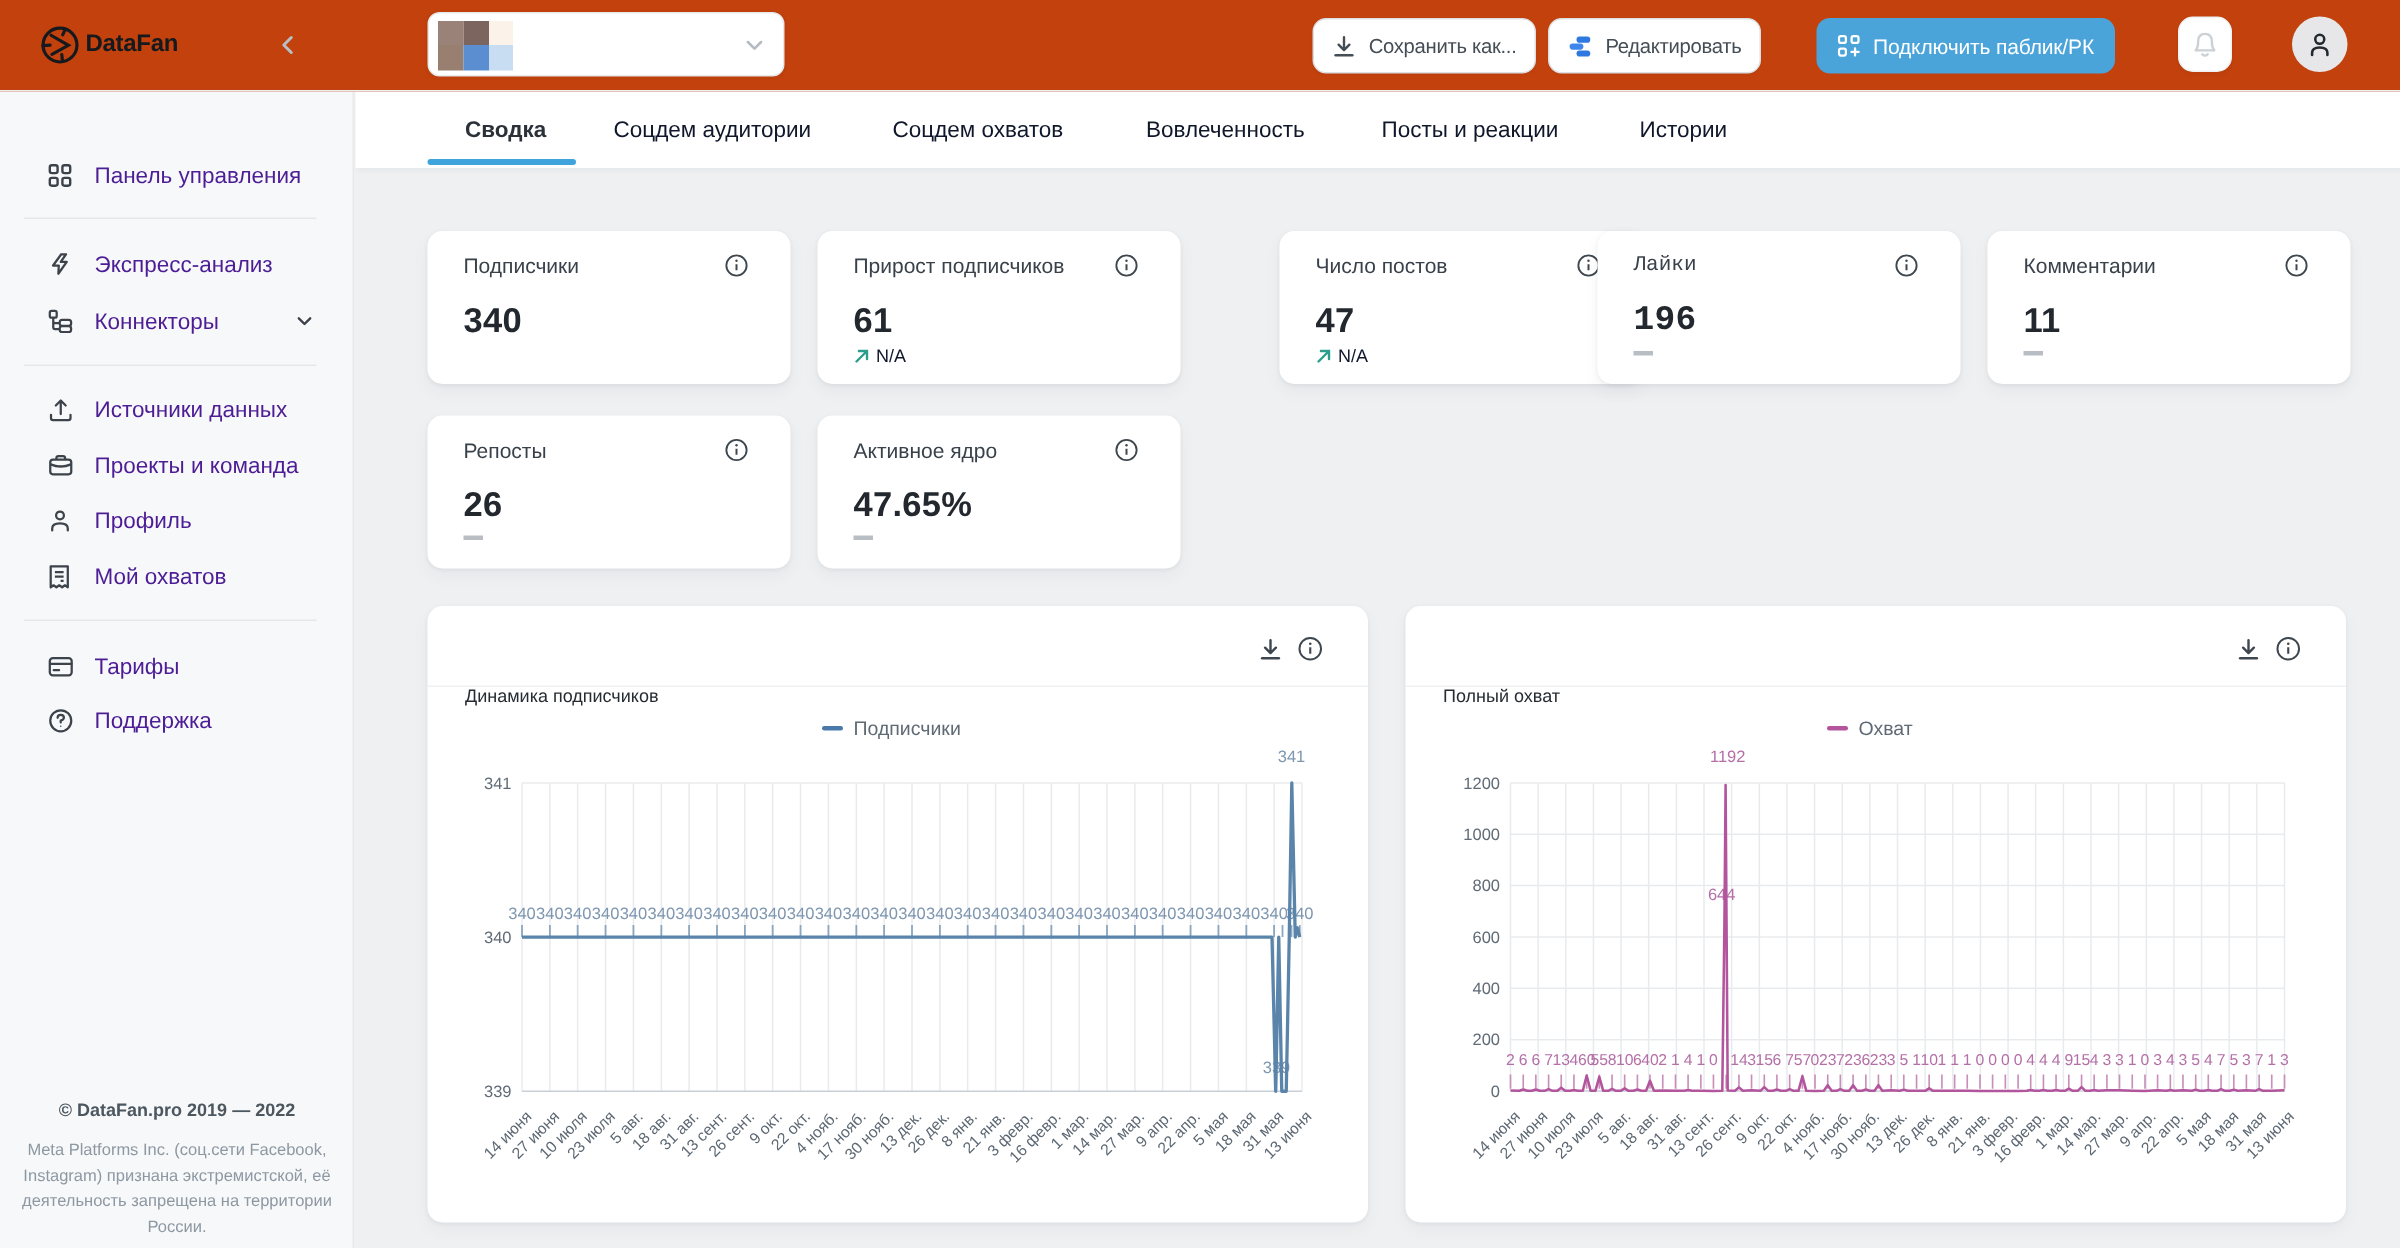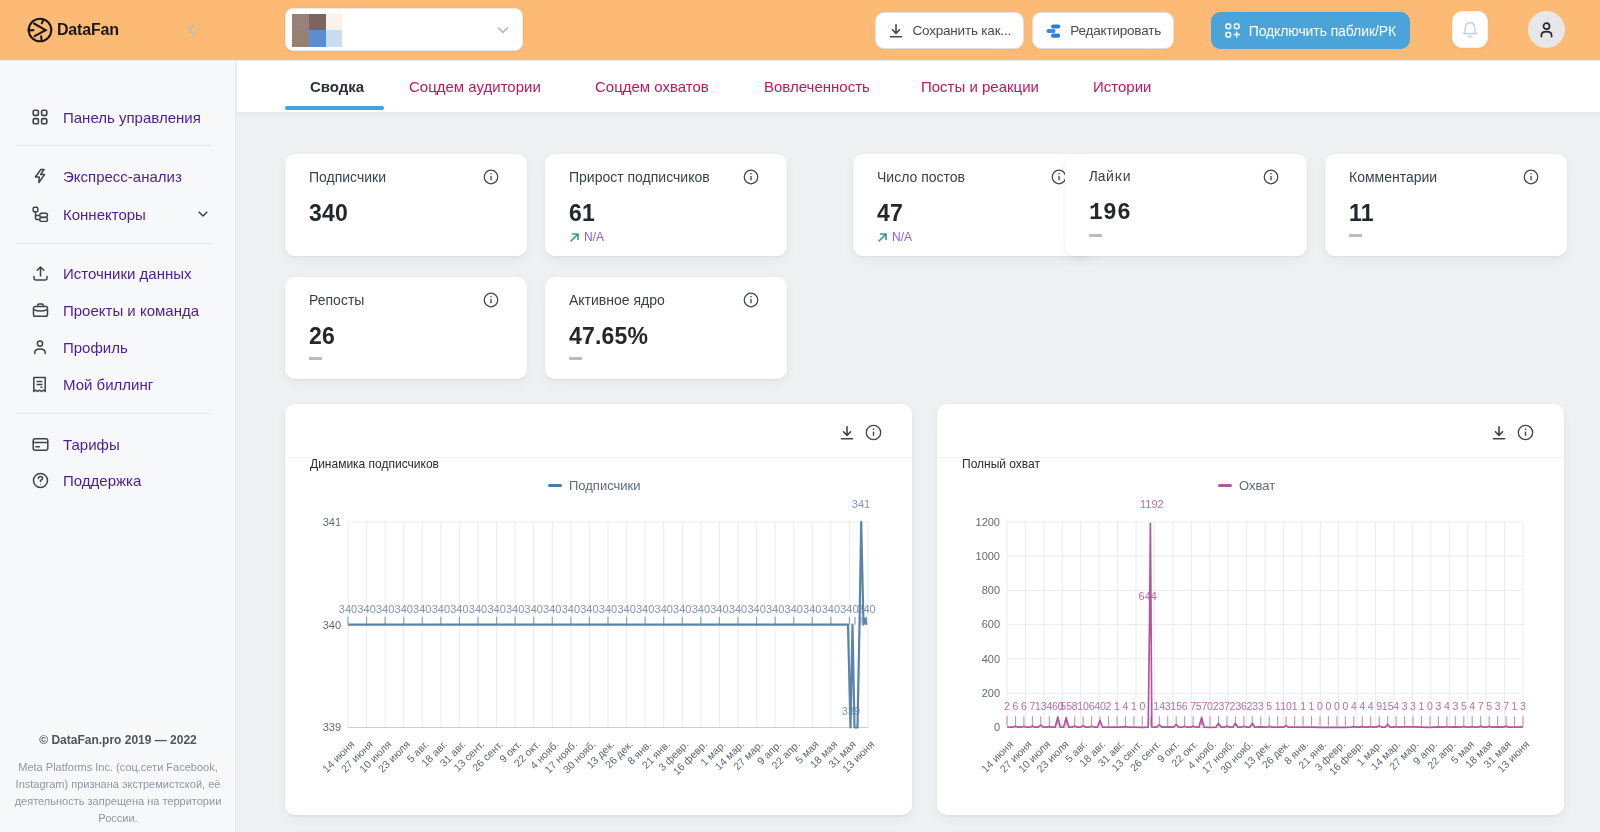--- a/index.html
+++ b/index.html
@@ -1,42 +1,42 @@
 <!DOCTYPE html>
 <html lang="ru"><head><meta charset="utf-8">
 <style>
 * { margin:0; padding:0; box-sizing:border-box; }
 html,body { width:1600px; height:832px; overflow:hidden; font-family:"Liberation Sans",sans-serif; background:#eef0f2; }
-#header { position:absolute; left:0; top:0; width:1600px; height:61px; background:#fdba74; border-bottom:1px solid #eceef0; z-index:5; }
+#header { position:absolute; left:0; top:0; width:1600px; height:61px; background:#c2410c; border-bottom:1px solid #eceef0; z-index:5; }
 #sidebar { position:absolute; left:0; top:61px; width:236px; height:771px; background:#f7f8f9; border-right:1px solid #e7e9eb; z-index:4; }
 #tabbar { position:absolute; left:237px; top:61px; width:1476px; height:51px; background:#fff; box-shadow:0 2px 4px rgba(30,40,50,.04); }
 .logo { position:absolute; left:27px; top:17px; display:flex; align-items:center; gap:4px; }
 .logo-text { font-size:16px; font-weight:700; color:#16191d; letter-spacing:-0.2px; }
 .collapse { position:absolute; left:184px; top:22px; }
 .hsel { position:absolute; left:285px; top:8px; width:238px; height:43px; background:#fff; border:1px solid #e7e9eb; border-radius:8px; box-shadow:0 1px 3px rgba(30,40,50,.06); }
 .hsel-img { position:absolute; left:6px; top:5px; width:50px; height:33px; display:grid; grid-template-columns:17px 17px 16px; grid-template-rows:16px 17px; }
 .hsel-chev { position:absolute; right:11px; top:13px; }
 .hbtn { position:absolute; top:12px; height:37px; background:#fff; border:1px solid #dddfe2; border-radius:9px; display:flex; align-items:center; gap:8px; padding:0 12px; font-size:13.5px; letter-spacing:-0.2px; color:#454d55; box-shadow:0 1px 2px rgba(30,40,50,.04); }
 .hbtn-blue { position:absolute; top:12px; height:37px; background:#4ba4d9; border:none; border-radius:9px; display:flex; align-items:center; gap:9px; padding:0 14px; font-size:14px; letter-spacing:-0.1px; color:#fff; }
 .bellbtn { position:absolute; left:1452px; top:11px; width:36px; height:37px; background:#fff; border:1px solid #f0f1f3; border-radius:10px; box-shadow:0 1px 3px rgba(30,40,50,.05); display:flex; align-items:center; justify-content:center; }
 .avatar { position:absolute; left:1528px; top:11px; width:37px; height:37px; border-radius:50%; background:#e7e7e9; display:flex; align-items:center; justify-content:center; }
 .mitem { position:absolute; left:32px; width:190px; height:36px; display:flex; align-items:center; }
 .mic { width:17px; display:flex; }
 .mlabel { margin-left:14px; font-size:15px; color:#4c1d95; }
 .mchev { position:absolute; right:12px; }
 .mdiv { position:absolute; left:16px; width:195px; height:1px; background:#e5e7ea; }
 .sfoot1 { position:absolute; left:0; top:672px; width:236px; text-align:center; font-size:12px; font-weight:700; color:#4c5760; }
 .sfoot2 { position:absolute; left:8px; top:698px; width:220px; text-align:center; font-size:11px; line-height:17px; color:#8d98a3; }
-.tab { position:absolute; top:0; height:50px; display:flex; align-items:center; font-size:15px; color:#be185d; }
+.tab { position:absolute; top:0; height:50px; display:flex; align-items:center; font-size:15px; color:#0f172a; }
 .tab.active { color:#2a3138; font-weight:700; }
 .tabline { position:absolute; left:48px; top:45px; width:99px; height:4px; background:#3fa3dc; border-radius:2px; }
 .scard { position:absolute; width:242px; height:102px; background:#fff; border-radius:10px; box-shadow:0 1px 3px rgba(25,35,45,.05),0 5px 12px rgba(25,35,45,.04); }
 .scard-head { position:absolute; left:24px; right:28px; top:15px; display:flex; justify-content:space-between; align-items:flex-start; font-size:14px; color:#39424b; }
 .scard-num { position:absolute; left:24px; top:48px; font-size:23px; line-height:1; font-weight:700; color:#22282e; letter-spacing:.2px; }
-.sub-na { position:absolute; left:24px; top:76px; font-size:12px; color:#8b5cf6; display:flex; align-items:center; gap:4px; }
+.sub-na { position:absolute; left:24px; top:76px; font-size:12px; color:#0f172a; display:flex; align-items:center; gap:4px; }
 .sub-dash { position:absolute; left:24px; top:80px; width:13px; height:2.5px; background:#b9bec4; }
 .ccard { position:absolute; width:627px; height:411px; background:#fff; border-radius:10px; box-shadow:0 1px 3px rgba(25,35,45,.05),0 5px 12px rgba(25,35,45,.04); }
 .ccard-head { position:absolute; left:25px; top:17px; font-size:12px; font-weight:400; color:#262c33;margin-top:36px; }
 .ccard-icons { position:absolute; right:30px; top:20px; display:flex; gap:10px; align-items:center; }
 .ccard-div { position:absolute; left:0; top:53px; width:627px; height:1px; background:#eff1f3; }
 .legend { position:absolute; top:74px; display:flex; align-items:center; gap:7px; font-size:13px; color:#5f6a75; }
 .legdash { width:14px; height:3.5px; border-radius:2px; }
 </style></head>
 <body>
 <div id="sidebar">
@@ -100,21 +100,21 @@
       </span>
       <span class="mlabel">Профиль</span>
     </div>
 <div class="mitem" style="top:305px;">
       <span class="mic">
         <svg width="15" height="17" viewBox="0 0 15 17" fill="none" stroke="#3c434b" stroke-width="1.5" stroke-linejoin="round">
           <path d="M1.8 1.5 L13.2 1.5 L13.2 15.5 L11.3 14.2 L9.4 15.5 L7.5 14.2 L5.6 15.5 L3.7 14.2 L1.8 15.5 Z"></path>
           <path d="M4.6 5.4 L10.4 5.4 M4.6 8.4 L10.4 8.4 M8.4 11.2 L10.4 11.2"></path>
         </svg>
       </span>
-      <span class="mlabel">Мой биллинг</span>
+      <span class="mlabel">Мой охватов</span>
     </div>
 <div class="mitem" style="top:365px;">
       <span class="mic">
         <svg width="17" height="15" viewBox="0 0 17 15" fill="none" stroke="#3c434b" stroke-width="1.5">
           <rect x="1.2" y="1.8" width="14.6" height="11.4" rx="2"></rect>
           <path d="M1.4 5.6 L15.6 5.6 M3.8 9.8 L7.4 9.8" stroke-linecap="round"></path>
         </svg>
       </span>
       <span class="mlabel">Тарифы</span>
     </div>

